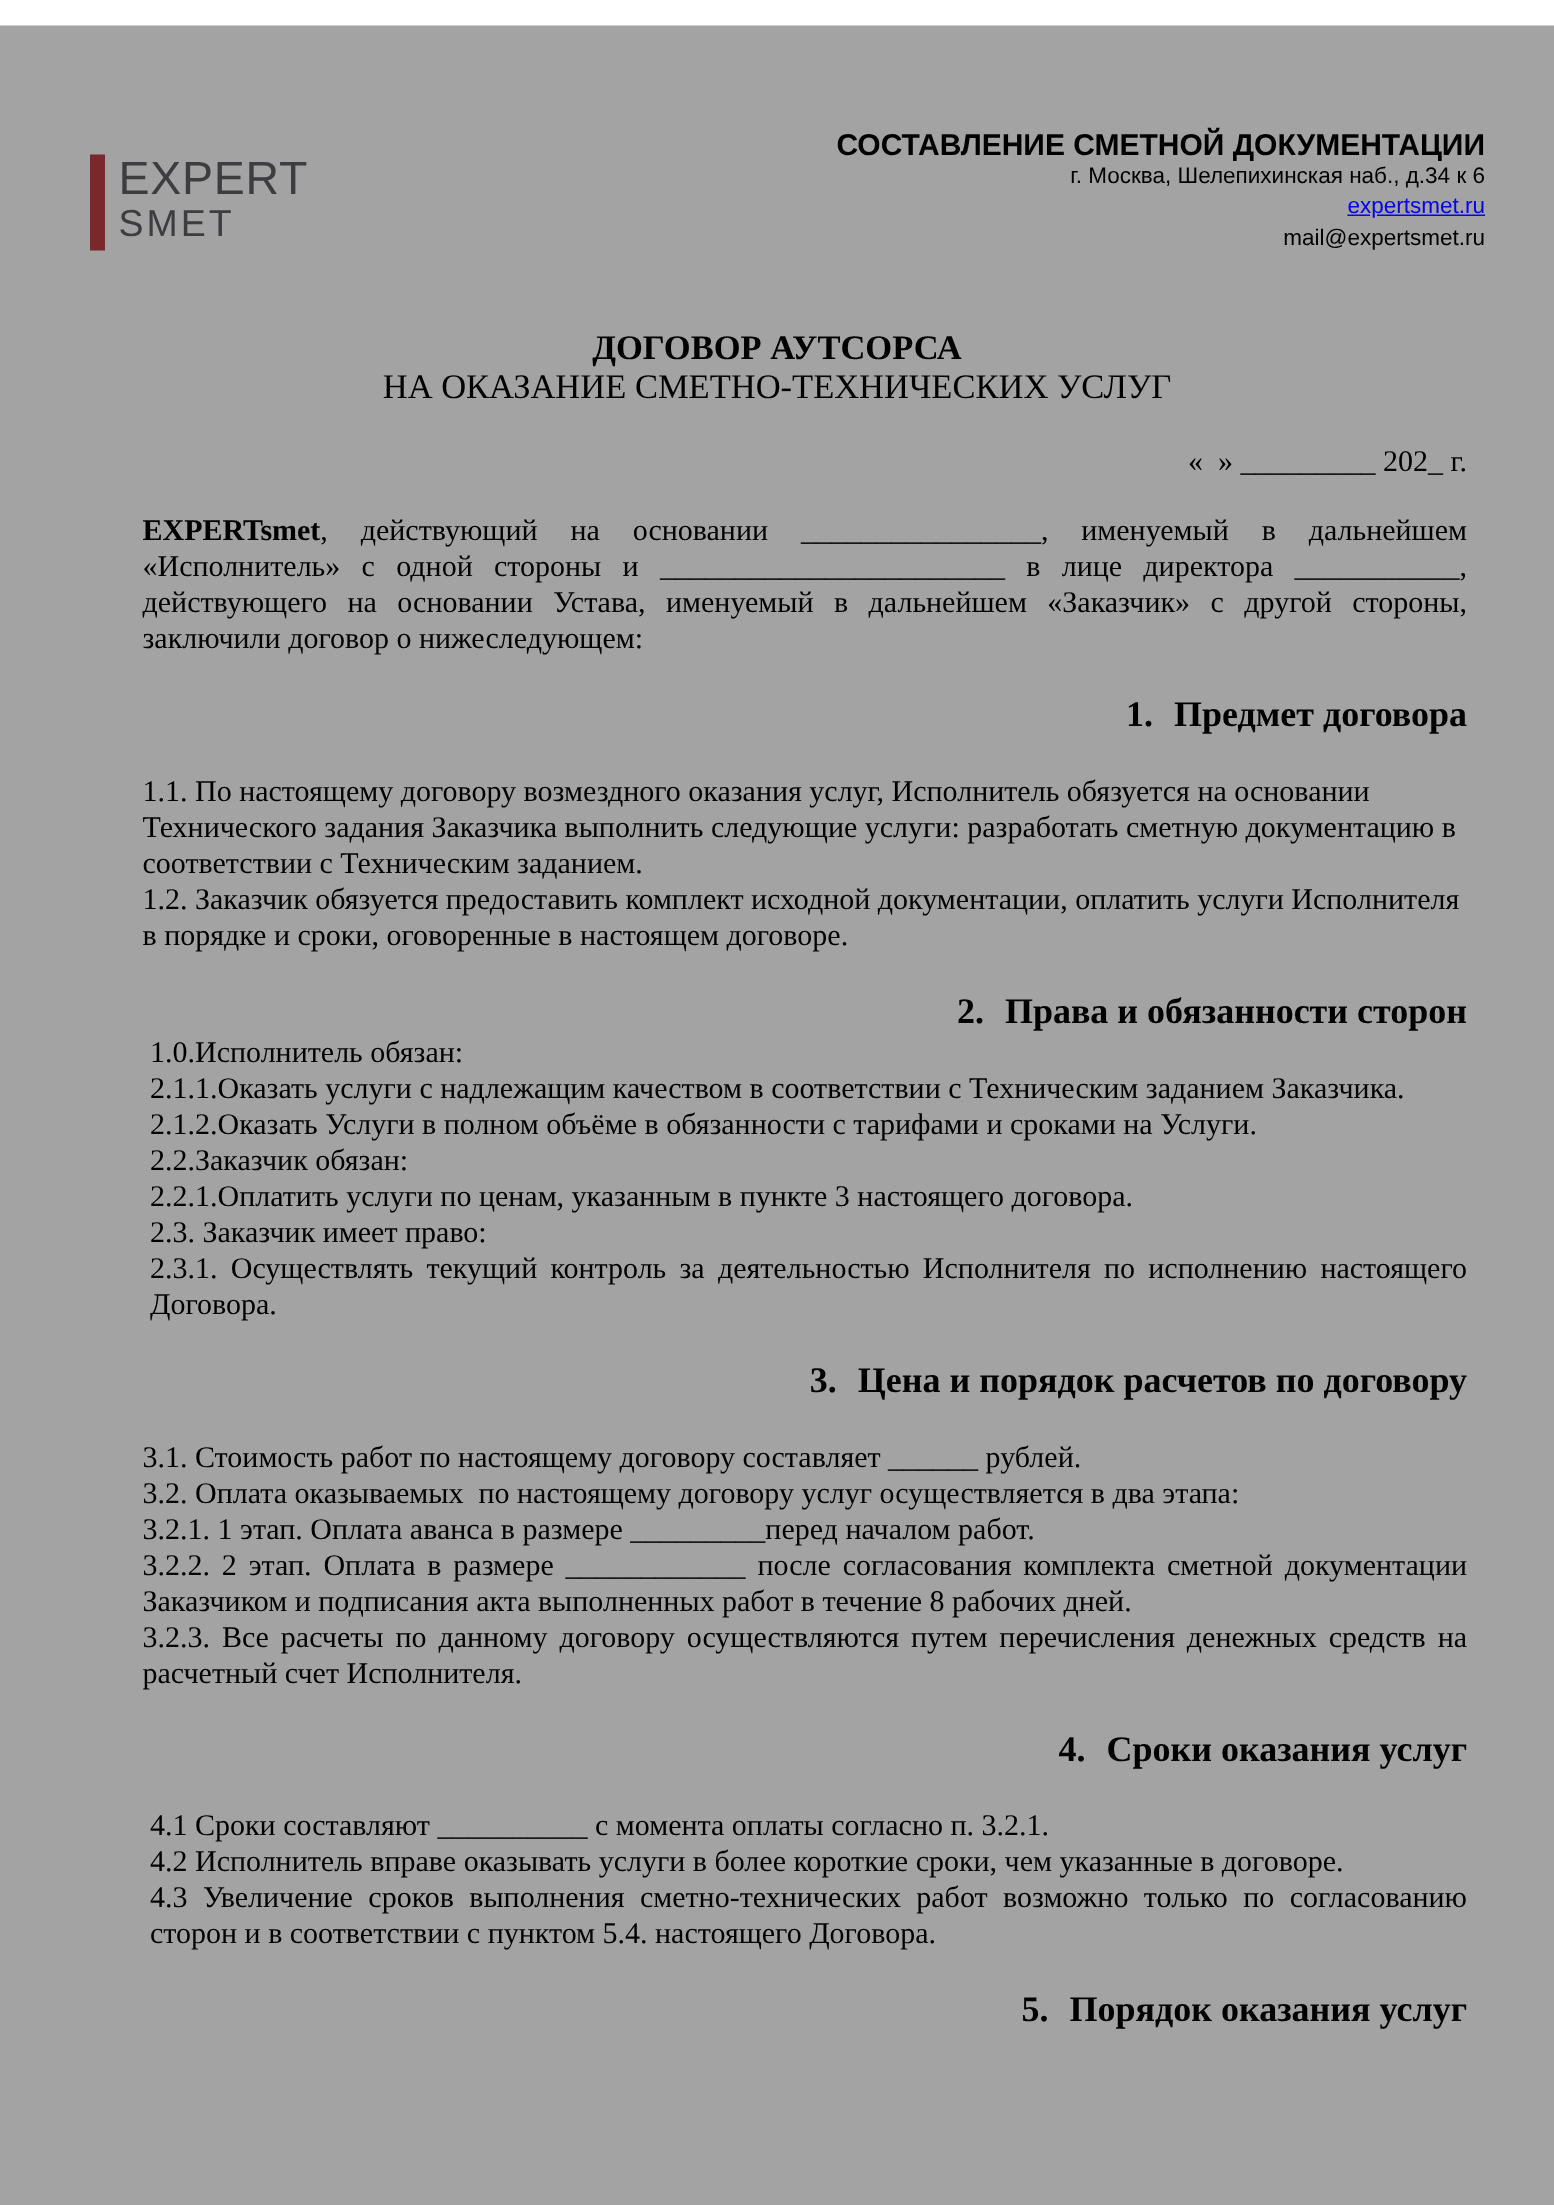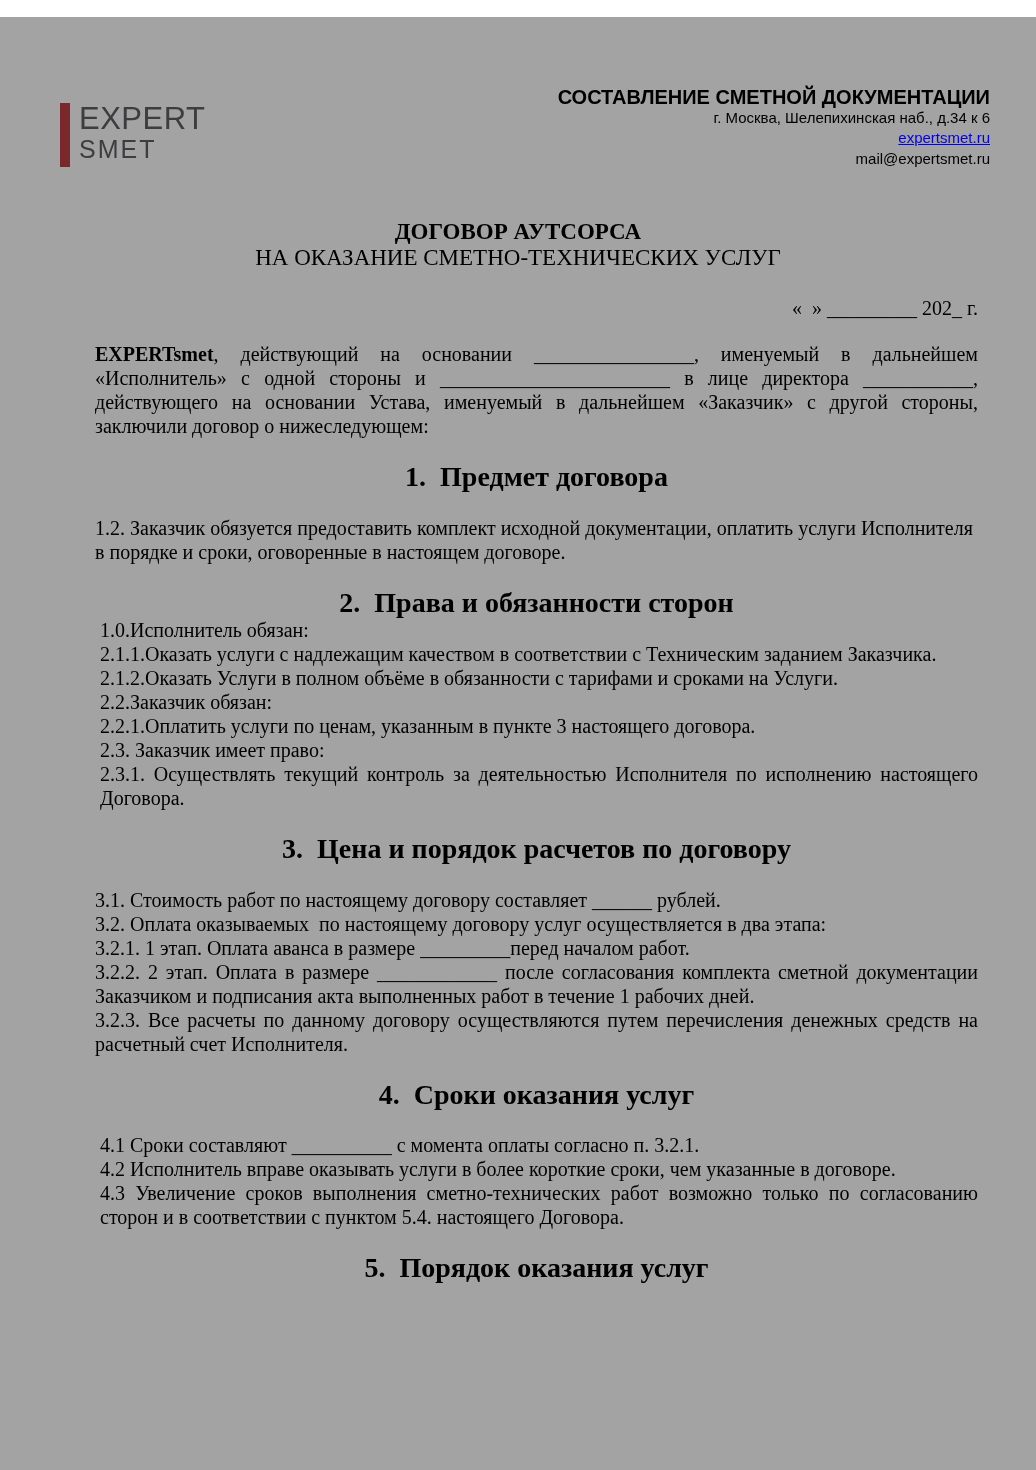--- a/index.html
+++ b/index.html
@@ -52,22 +52,22 @@
   .content {
     margin: 22px 58px 0 95px;
     font-size: 20px;
     line-height: 24px;
   }
   .content p { margin: 0; }
   p.justify { text-align: justify; }
   p.ind { padding-left: 5px; }
 
   h2.sec {
-    text-align: center;
-    font-size: 28px;
+    text-align: right;
+    font-size: 24px;
     line-height: 24.5px;
     font-weight: bold;
     margin: 27px 0 26px 0;
   }
   h2.sec .num { margin-right: 14px; }
   h2.sec.tight { margin-bottom: 3px; }
 </style>
 </head>
 <body>
 
@@ -95,36 +95,37 @@
     <div class="t2">НА ОКАЗАНИЕ СМЕТНО-ТЕХНИЧЕСКИХ УСЛУГ</div>
   </div>
 
   <div class="date-line">«&nbsp;&nbsp;»&nbsp;_________ 202_ г.</div>
 
   <div class="content">
 
     <p class="justify"><b>EXPERTsmet</b><span>, действующий на основании ________________, именуемый в дальнейшем «Исполнитель» с одной стороны и _______________________ в лице директора ___________, действующего на основании Устава, именуемый в дальнейшем «Заказчик» с другой стороны, заключили договор о нижеследующем:</span></p>
 
     <h2 class="sec"><span class="num">1.</span><span>Предмет договора</span></h2>
+    <p>1.1. По настоящему договору возмездного оказания услуг, Исполнитель обязуется на основании Технического задания Заказчика выполнить следующие услуги: разработать сметную документацию в соответствии с Техническим заданием.</p>
     <p>1.2. Заказчик обязуется предоставить комплект исходной документации, оплатить услуги Исполнителя в порядке и сроки, оговоренные в настоящем договоре.</p>
 
     <h2 class="sec tight"><span class="num">2.</span><span>Права и обязанности сторон</span></h2>
     <p class="ind">1.0.Исполнитель обязан:</p>
     <p class="ind justify">2.1.1.Оказать услуги с надлежащим качеством в соответствии с Техническим заданием Заказчика.</p>
     <p class="ind">2.1.2.Оказать Услуги в полном объёме в обязанности с тарифами и сроками на Услуги.</p>
     <p class="ind">2.2.Заказчик обязан:</p>
     <p class="ind">2.2.1.Оплатить услуги по ценам, указанным в пункте 3 настоящего договора.</p>
     <p class="ind">2.3. Заказчик имеет право:</p>
     <p class="ind justify">2.3.1. Осуществлять текущий контроль за деятельностью Исполнителя по исполнению настоящего Договора.</p>
 
     <h2 class="sec"><span class="num">3.</span><span>Цена и порядок расчетов по договору</span></h2>
     <p>3.1. Стоимость работ по настоящему договору составляет ______ рублей.</p>
     <p>3.2. Оплата оказываемых &nbsp;по настоящему договору услуг осуществляется в два этапа:</p>
     <p>3.2.1. 1 этап. Оплата аванса в размере _________перед началом работ.</p>
-    <p class="justify">3.2.2. 2 этап. Оплата в размере ____________ после согласования комплекта сметной документации Заказчиком и подписания акта выполненных работ в течение 1 рабочих дней.</p>
+    <p class="justify">3.2.2. 2 этап. Оплата в размере ____________ после согласования комплекта сметной документации Заказчиком и подписания акта выполненных работ в течение 8 рабочих дней.</p>
     <p class="justify">3.2.3. Все расчеты по данному договору осуществляются путем перечисления денежных средств на расчетный счет Исполнителя.</p>
 
     <h2 class="sec"><span class="num">4.</span><span>Сроки оказания услуг</span></h2>
     <p class="ind">4.1 Сроки составляют __________ с момента оплаты согласно п. 3.2.1.</p>
     <p class="ind">4.2 Исполнитель вправе оказывать услуги в более короткие сроки, чем указанные в договоре.</p>
     <p class="ind justify">4.3 Увеличение сроков выполнения сметно-технических работ возможно только по согласованию сторон и в соответствии с пунктом 5.4. настоящего Договора.</p>
 
     <h2 class="sec"><span class="num">5.</span><span>Порядок оказания услуг</span></h2>
 
   </div>

